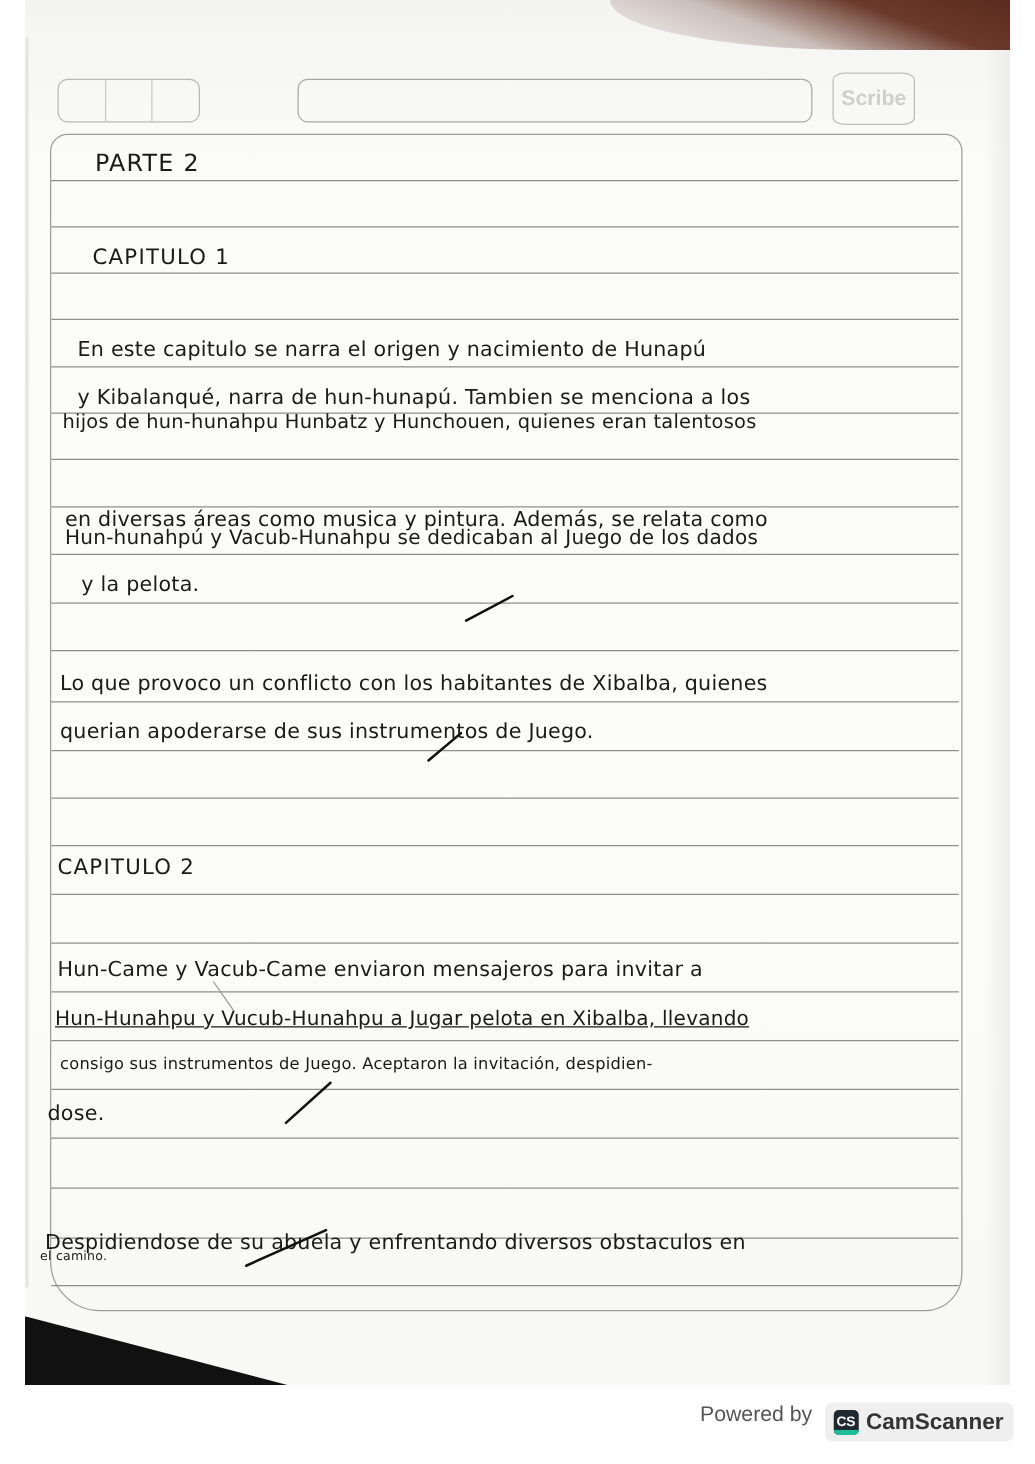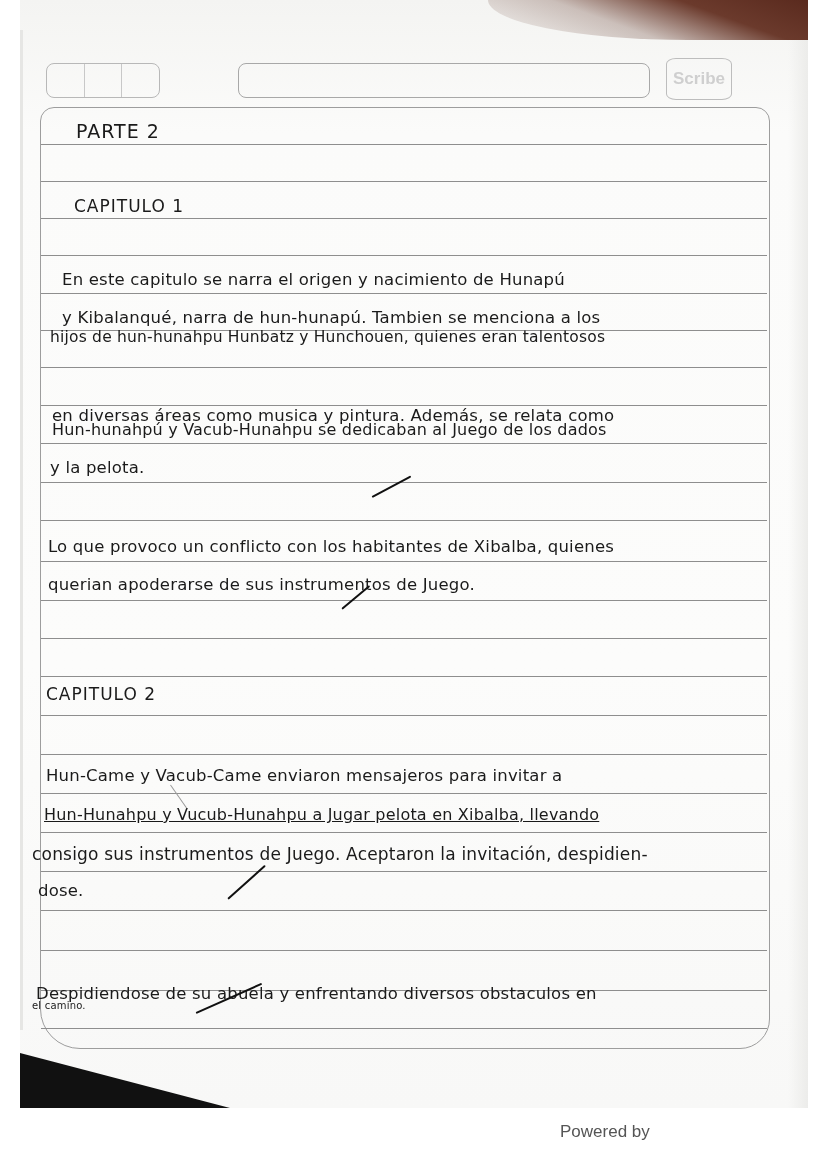--- a/index.html
+++ b/index.html
@@ -139,39 +139,43 @@
 
 <div class="line-text heading" style="left:76px; top:120px;">PARTE 2</div>
 
 <div class="line-text heading" style="left:74px; top:196px; font-size:17px;">CAPITULO 1</div>
 
 <div class="line-text body-line" style="left:62px; top:270px;">En este capitulo se narra el origen y nacimiento de Hunapú</div>
 <div class="line-text body-line" style="left:62px; top:308px;">y Kibalanqué, narra de hun-hunapú. Tambien se menciona a los</div>
 <div class="line-text body-line" style="left:50px; top:328px; font-size:15.5px;">hijos de hun-hunahpu Hunbatz y Hunchouen, quienes eran talentosos</div>
 <div class="line-text body-line" style="left:52px; top:382px;margin-top:24px;">en diversas áreas como musica y pintura. Además, se relata como</div>
 <div class="line-text body-line" style="left:52px; top:420px; font-size:16px;">Hun-hunahpú y Vacub-Hunahpu se dedicaban al Juego de los dados</div>
-<div class="line-text body-line" style="left:50px; top:458px;">y la pelota.</div>
+<div class="line-text body-line" style="left:65px; top:458px;">y la pelota.</div>
 
 <div class="mark" style="left:372px; top:496px; width:44px; transform:rotate(-28deg);"></div>
 
 <div class="line-text body-line" style="left:48px; top:537px;">Lo que provoco un conflicto con los habitantes de Xibalba, quienes</div>
 <div class="line-text body-line" style="left:48px; top:575px;">querian apoderarse de sus instrumentos de Juego.</div>
 
 <div class="mark" style="left:342px; top:608px; width:36px; transform:rotate(-40deg);"></div>
 
 <div class="line-text heading" style="left:46px; top:684px; font-size:17px;">CAPITULO 2</div>
 
 <div class="line-text body-line" style="left:46px; top:766px;">Hun-Came y Vacub-Came enviaron mensajeros para invitar a</div>
 <div class="line-text body-line" style="left:44px; top:805px; font-size:16px;text-decoration:underline;">Hun-Hunahpu y Vucub-Hunahpu a Jugar pelota en Xibalba, llevando</div>
-<div class="line-text body-line" style="left:32px; top:844px; font-size:17px;">consigo sus instrumentos de Juego. Aceptaron la invitación, despidien-</div>
+<div class="line-text body-line" style="left:48px; top:844px; font-size:13px;">consigo sus instrumentos de Juego. Aceptaron la invitación, despidien-</div>
 <div class="line-text body-line" style="left:38px; top:881px;">dose.</div>
 
 <div class="mark" style="left:228px; top:898px; width:50px; transform:rotate(-42deg);"></div>
 <div class="vmark" style="left:170px; top:785px; height:28px; transform:rotate(-35deg);"></div>
 
 <div class="line-text body-line" style="left:36px; top:960px;margin-top:24px;">Despidiendose de su abuela y enfrentando diversos obstaculos en</div>
 <div class="line-text body-line" style="left:32px; top:1000px; font-size:10px;">el camino.</div>
 
 <div class="mark" style="left:196px; top:1012px; width:72px; transform:rotate(-24deg);"></div>
 
 <div class="footer">
   <span class="powered">Powered by</span>
+  <div class="cs-badge">
+    <span class="cs-logo">CS</span>
+    <span class="cs-name">CamScanner</span>
+  </div>
 </div>
 
 </body></html>

